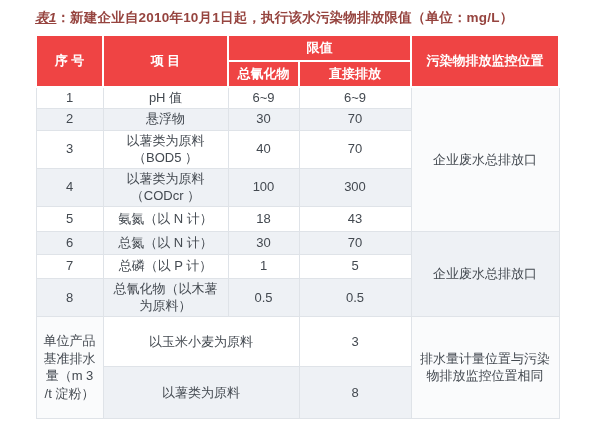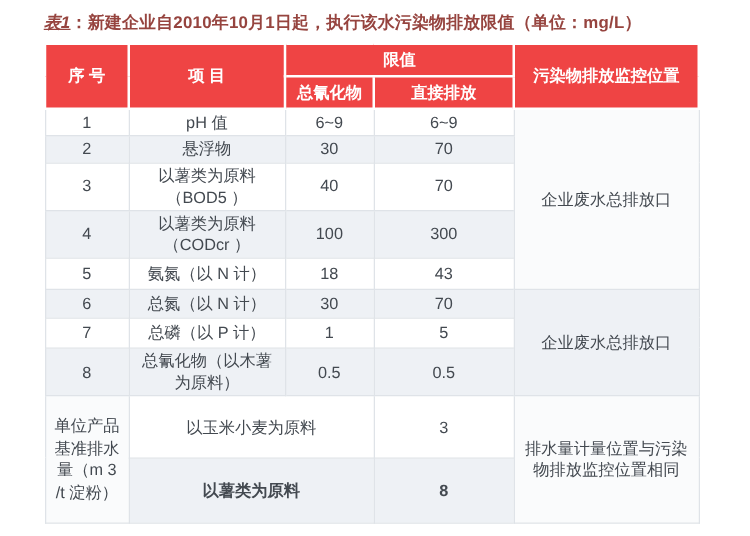--- a/index.html
+++ b/index.html
@@ -52,21 +52,21 @@
   td.merge{background:#fafbfc;}
   tr.hr{height:26px;}
   tr.hr2{height:26px;}
   .h14{height:14px;}
   .h22{height:22px;}
   .h37{height:37px;}
   .h25{height:25px;}
   .h23{height:23px;}
   .h24{height:24px;}
   .h50{height:50px;}
-  .h52{height:52px;font-weight:bold;}
+  .h52{height:52px;}
 </style>
 </head>
 <body>
 
 <div class="page">
   <div class="title">
     <span class="title-label">表1</span><span class="title-rest">：新建企业自2010年10月1日起，执行该水污染物排放限值（单位：mg/L）</span>
   </div>
 
   <table class="limits">

